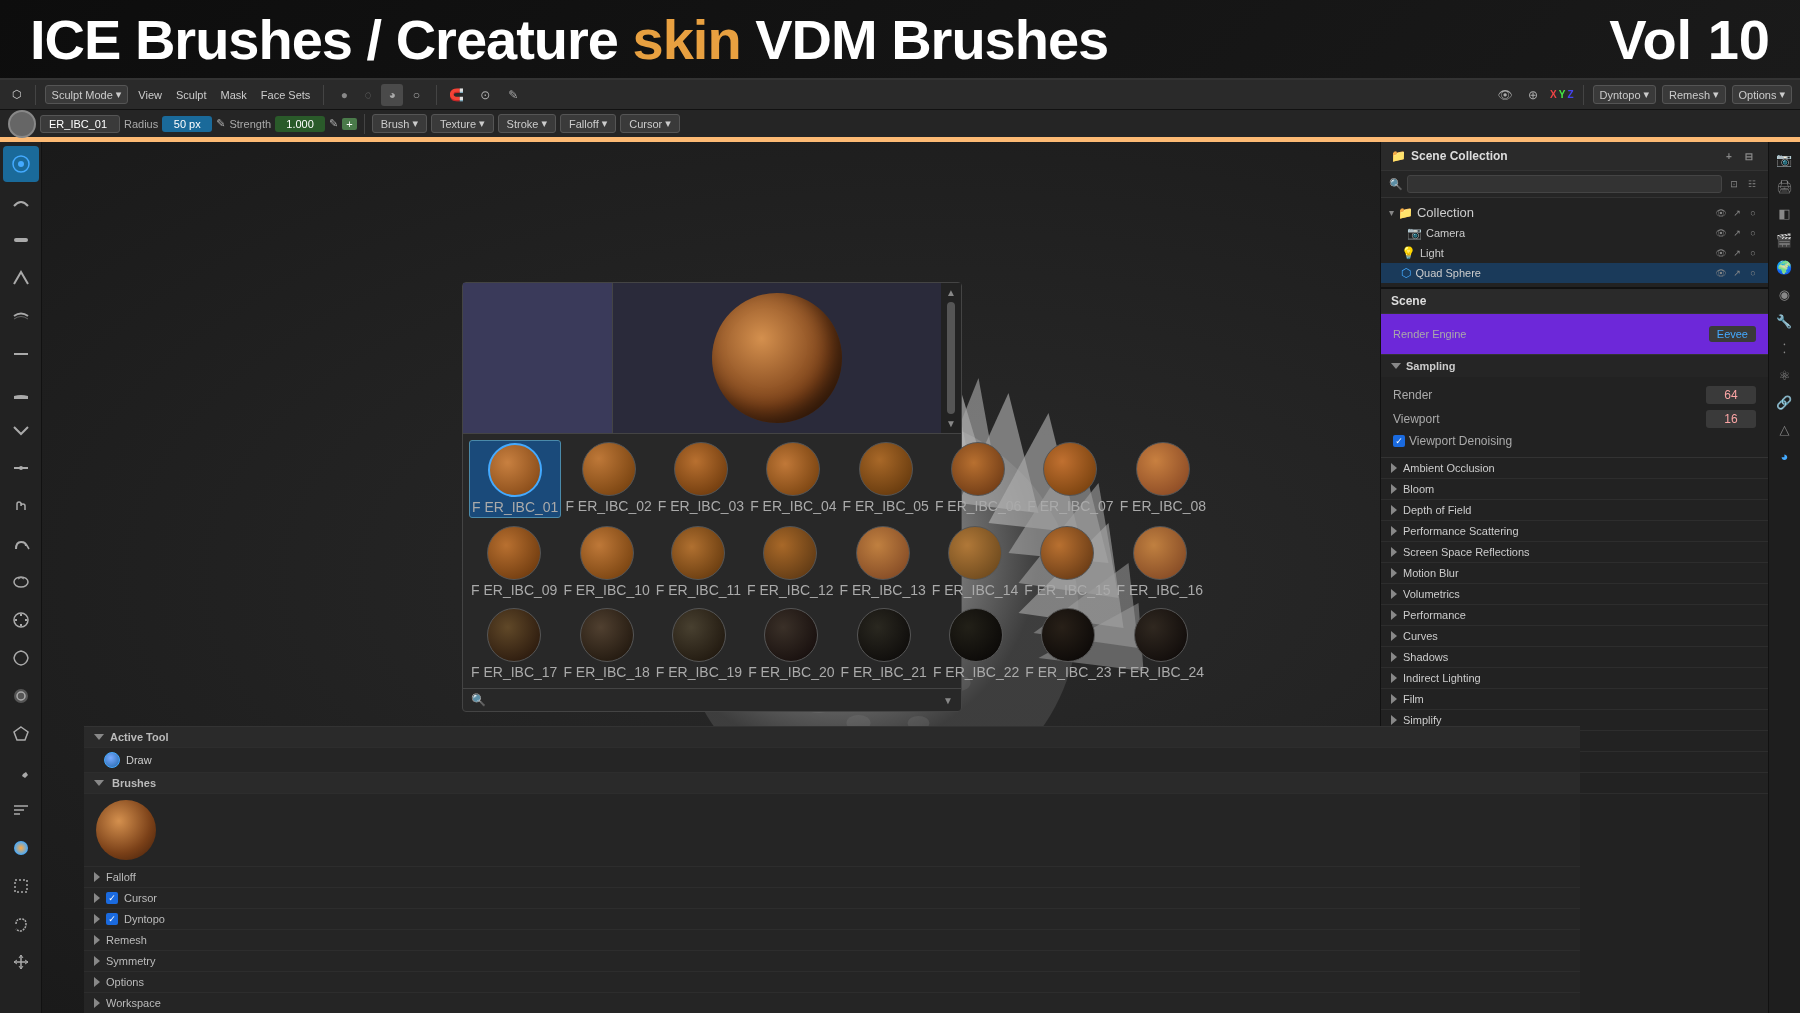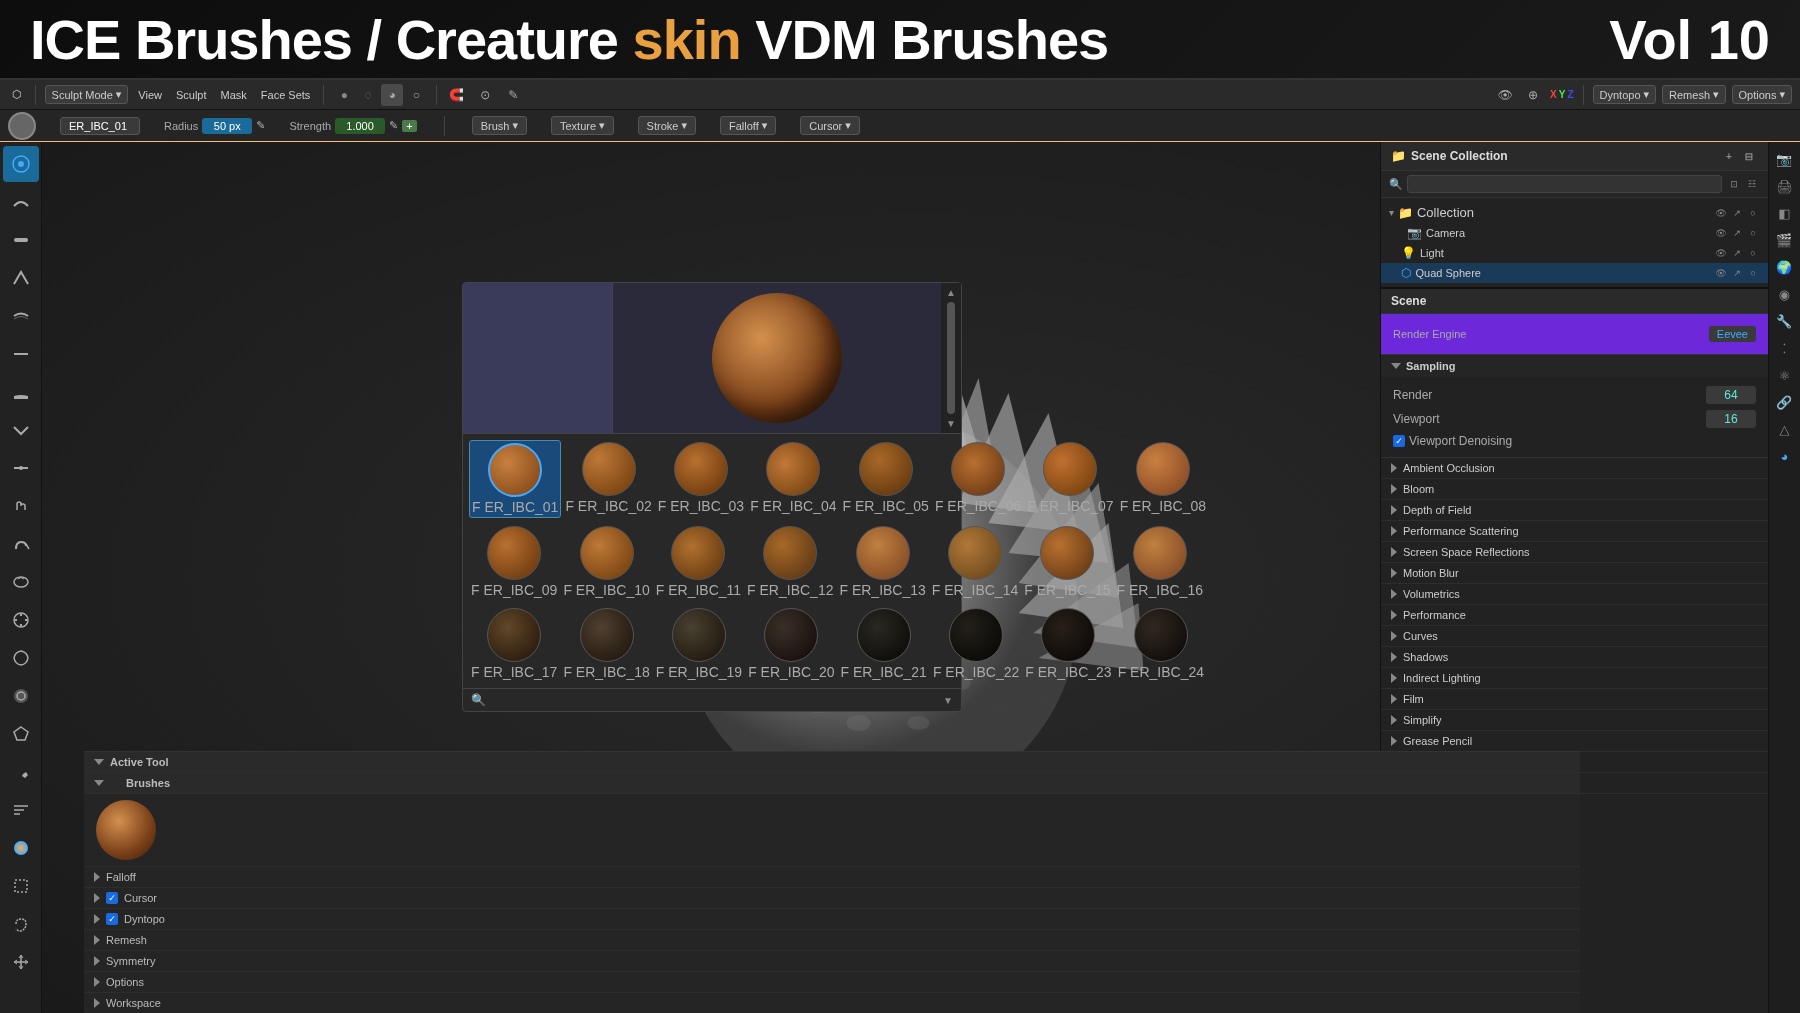--- a/index.html
+++ b/index.html
@@ -74,22 +74,22 @@
     }
 
     
     #brush-toolbar {
       width: 100%;
       height: 32px;
       background: #252525;
       display: flex;
       align-items: center;
       padding: 0 8px;
-      gap: 24px;
-      border-bottom: 1px solid #fdba74;
+      gap: 4px;
+      border-bottom: 5px solid #fdba74;
       font-size: 11px;
     }
     .brush-tool-name {
       background: #3a3a3a;
       border: 1px solid #555;
       border-radius: 3px;
       padding: 2px 8px;
       color: #fff;
       min-width: 80px;
     }
@@ -301,21 +301,21 @@
       display: flex;
       align-items: center;
       justify-content: space-between;
       padding: 3px 0;
     }
     .rpanel-label { color: #aaa; }
     .rpanel-value {
       background: #3a3a3a;
       border-radius: 3px;
       padding: 2px 8px;
-      color: #5eead4;
+      color: #fca5a5;
       min-width: 50px;
       text-align: center;
     }
     .rpanel-engine {
       background: #6d28d9;
       padding: 8px 12px;
       border-bottom: 1px solid #333;
     }
     .rpanel-engine-label { color: #aaa; font-size: 11px; }
     .rpanel-engine-value {
@@ -859,22 +859,28 @@
         <span style="color:#888; font-size:10px; margin-left:auto">▼</span>
       </div>
     </div>
 
     <div style="position:absolute; right:220px; bottom:0; left:42px; background:#252525; border-top:1px solid #333; z-index:5;">
 
       <div style="display:flex; align-items:center; padding:4px 10px; gap:6px; border-bottom:1px solid #2d2d2d; background:#2a2a2a;">
         <div class="triangle-down"></div>
         <span style="color:#bbb; font-size:11px; font-weight:bold;">Active Tool</span>
       </div>
-
-      <div style="display:flex; align-items:center; padding:4px 10px; gap:22px; border-bottom:1px solid #2d2d2d; background:#2a2a2a;">
+      <div style="padding:4px 20px 4px; border-bottom:1px solid #2d2d2d;">
+        <div style="display:flex; align-items:center; gap:6px;">
+          <div style="width:16px;height:16px;border-radius:50%;background:radial-gradient(circle at 40% 35%, #7af, #26a);border:1px solid #4af;"></div>
+          <span style="color:#ccc; font-size:11px;">Draw</span>
+        </div>
+      </div>
+
+      <div style="display:flex; align-items:center; padding:4px 10px; gap:8px; border-bottom:1px solid #2d2d2d; background:#2a2a2a;">
         <div class="triangle-down"></div>
         <span style="color:#bbb; font-size:11px; font-weight:bold;">Brushes</span>
       </div>
 
       <div style="padding:6px 12px; border-bottom:1px solid #2d2d2d;">
         <div style="display:flex; gap:8px; align-items:center;">
           <div style="width:60px;height:60px;border-radius:50%;background:radial-gradient(circle at 38% 35%, #d4904e, #7a4018 60%, #3a1a08);"></div>
         </div>
       </div>
 

